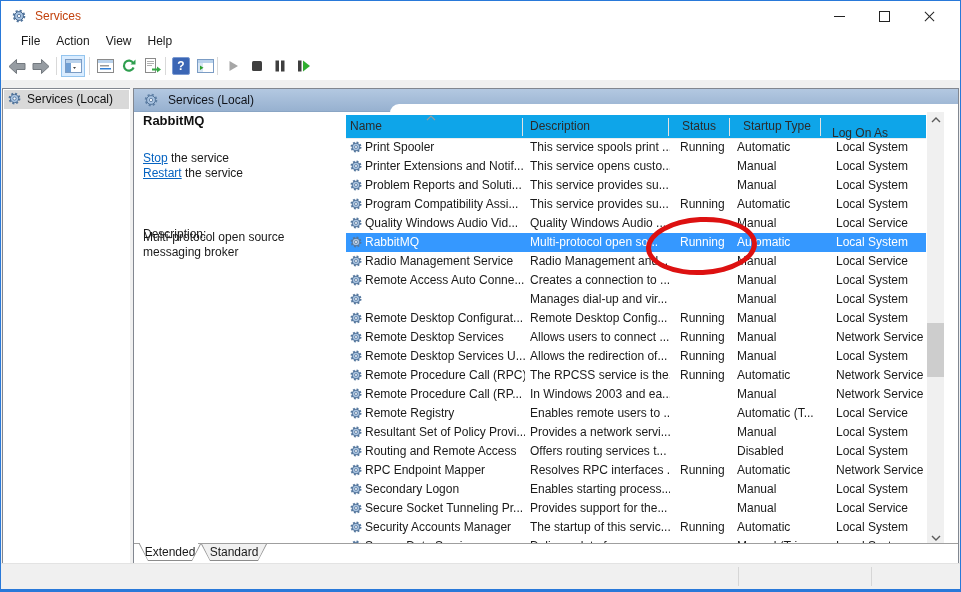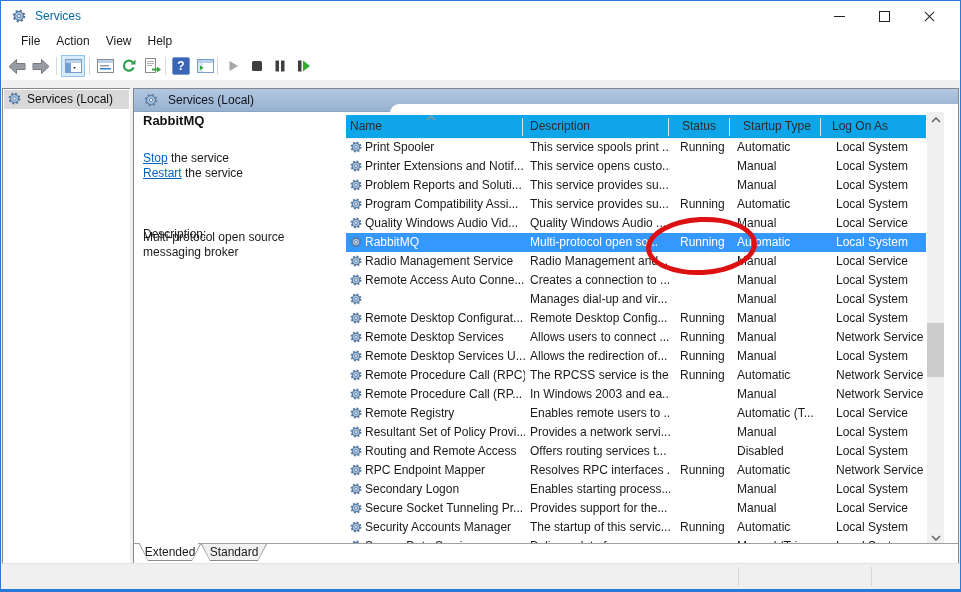--- a/index.html
+++ b/index.html
@@ -6,21 +6,21 @@
   body{
     width:961px;height:592px;position:relative;overflow:hidden;
     font-family:"Liberation Sans",sans-serif;background:#fff;
     -webkit-font-smoothing:antialiased;
   }
   
   .win-border{position:absolute;inset:0;border:1px solid #2979d9;pointer-events:none;z-index:60;}
   .win-border-bottom{position:absolute;left:0;right:0;bottom:0;height:3px;background:#2979d9;z-index:60;}
   .titlebar{position:absolute;left:1px;top:1px;right:1px;height:30px;background:#fff;}
   .title-ico{position:absolute;left:10px;top:7px;width:16px;height:16px;}
-  .title-txt{position:absolute;left:34px;top:8px;font-size:12px;color:#0369a1;}
+  .title-txt{position:absolute;left:34px;top:8px;font-size:12px;color:#c2410c;}
   .win-controls{position:absolute;right:8px;top:0;height:30px;display:flex;}
   .wc{width:45px;height:30px;position:relative;cursor:default;}
   .wc .min{position:absolute;left:17px;top:15px;width:11px;height:1px;background:#222;}
   .wc .max{position:absolute;left:17px;top:10px;width:9px;height:9px;border:1px solid #222;}
   .wc .cls1,.wc .cls2{position:absolute;left:16px;top:15px;width:13px;height:1px;background:#222;}
   .wc .cls1{transform:rotate(45deg);}
   .wc .cls2{transform:rotate(-45deg);}
   
   .menubar{position:absolute;left:1px;top:31px;right:1px;height:22px;background:#fff;padding-left:12px;}
   .menu-item{display:inline-block;padding:3px 8px 0 8px;font-size:12px;color:#1a1a1a;cursor:default;}
@@ -47,21 +47,21 @@
   .corner{position:absolute;left:256px;right:0;top:15px;height:9px;background:#fff;border-top-left-radius:9px;}
   
   .svc-name{position:absolute;left:9px;top:24px;font-size:13px;font-weight:bold;color:#111;}
   .act-line{position:absolute;left:9px;font-size:12px;color:#1a1a1a;}
   .act-line a{color:#0563c1;text-decoration:underline;cursor:pointer;}
   .desc-label{position:absolute;left:9px;top:138px;font-size:12px;color:#1a1a1a;}
   .desc-text{position:absolute;left:9px;top:141px;width:175px;font-size:12px;line-height:15px;color:#1a1a1a;}
   
   .lheader{position:absolute;left:212px;width:580px;top:26px;height:23px;background:#0ea5e9;border-bottom:1px solid #ededed;}
   .hcell{position:absolute;top:0;line-height:23px;font-size:12px;color:#2b2b2b;white-space:nowrap;}
-  .h-name{left:4px;} .h-desc{left:184px;} .h-status{left:336px;} .h-startup{left:397px;} .h-logon{left:486px;}
+  .h-name{left:4px;} .h-desc{left:184px;} .h-status{left:336px;} .h-startup{left:397px;} .h-logon{left:486px;margin-top:7px;}
   .hsep{position:absolute;top:3px;width:1px;height:18px;background:#e2e2e2;}
   .s1{left:176px;} .s2{left:322px;} .s3{left:383px;} .s4{left:474px;}
   .sort-caret{position:absolute;left:80px;top:0px;width:10px;height:6px;}
   .lrows{position:absolute;left:212px;width:580px;top:49px;height:409px;overflow:hidden;}
   .lrow{position:relative;height:19px;font-size:12px;color:#1a1a1a;white-space:nowrap;}
   .lrow .g14{position:absolute;left:3px;top:2px;width:14px;height:14px;}
   .cell{position:absolute;top:0;line-height:19px;overflow:hidden;}
   .c-name{left:19px;width:160px;}
   .c-desc{left:184px;width:140px;}
   .c-status{left:334px;width:55px;}

